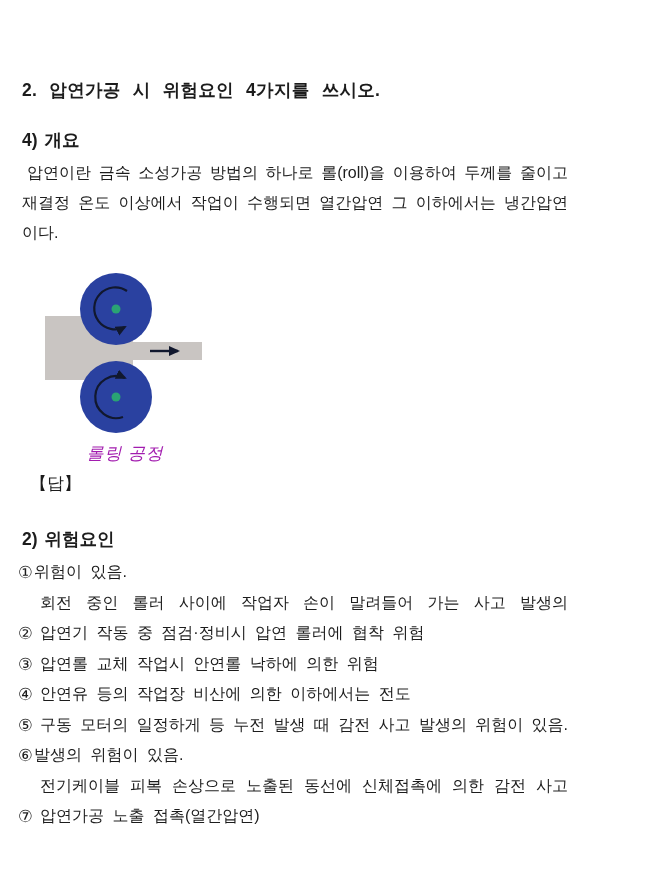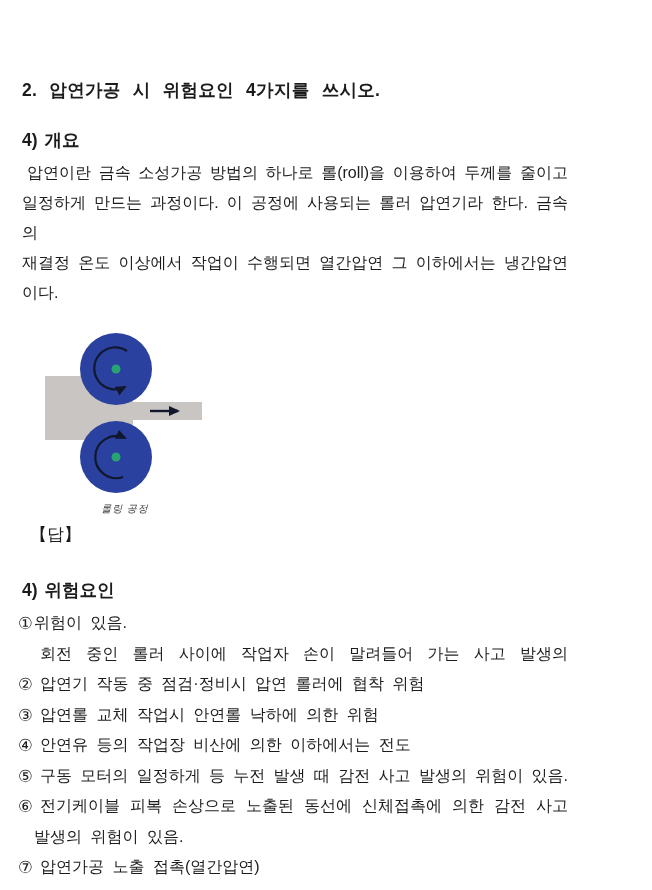--- a/index.html
+++ b/index.html
@@ -14,42 +14,41 @@
 
   .para { margin-top:6px; }
   .para .l { font-size:16px; line-height:30px; }
   .para .l.first { padding-left:5px; }
 
   .l { display:block; word-spacing:4px; }
   .l.fill { text-align:justify; text-align-last:justify; word-spacing:2px; }
 
   figure { margin:20px 0 0 23px; width:160px; }
   figcaption { margin-top:2px; font-family:"Liberation Serif", serif; font-style:italic;
-               font-size:10px; color:#404040; text-align:center; letter-spacing:1px; }
+               font-size:17px; color:#a21caf; text-align:center; letter-spacing:1px; }
 
   .answer { margin-top:7px; padding-left:8px; font-size:17px; line-height:24px; }
 
   ol.hazards { margin-top:6px; list-style:none; }
   ol.hazards li { display:flex; margin-left:-4px; }
   .marker { flex:0 0 22px; width:22px; font-size:16.5px; line-height:30.5px; }
   .itext  { flex:1; font-size:16px; line-height:30.5px; }
   .itext .l.cont { margin-left:-6px; }
 </style>
 </head>
 <body>
 
 <div class="page">
 
   <div class="q-title">2. 압연가공 시 위험요인 4가지를 쓰시오.</div>
 
   <div class="sec-h s1">4) 개요</div>
 
   <div class="para">
     <span class="l fill first">압연이란 금속 소성가공 방법의 하나로 롤(roll)을 이용하여 두께를 줄이고</span>
-    <span class="l fill">일정하게 만드는 과정이다. 이 공정에 사용되는 롤러 압연기라 한다. 금속의</span>
     <span class="l fill">재결정 온도 이상에서 작업이 수행되면 열간압연 그 이하에서는 냉간압연이다.</span>
   </div>
 
   <figure>
     <svg width="160" height="168" viewBox="0 0 160 168">
       <defs>
         <marker id="ah" markerUnits="userSpaceOnUse" markerWidth="12" markerHeight="10" refX="9" refY="5" orient="auto">
           <path d="M0,0 L11,5 L0,10 z" fill="#11182e"></path>
         </marker>
       </defs>
@@ -61,21 +60,21 @@
       <circle cx="71" cy="129" r="4.5" fill="#2aa374"></circle>
       <path d="M 82 23 A 21 21 0 1 0 80 59" fill="none" stroke-width="2.2" marker-end="url(#ah)" stroke="#11182e"></path>
       <path d="M 78 149 A 21 21 0 1 1 80 110" fill="none" stroke-width="2.2" marker-end="url(#ah)" stroke="#11182e"></path>
       <line x1="105" y1="83" x2="133" y2="83" stroke-width="2.4" marker-end="url(#ah)" stroke="#11182e"></line>
     </svg>
     <figcaption>롤링 공정</figcaption>
   </figure>
 
   <div class="answer">【답】</div>
 
-  <div class="sec-h s2">4) 위험요인</div>
+  <div class="sec-h s2">2) 위험요인</div>
 
   <ol class="hazards">
     <li>
       <span class="marker">①</span>
       <span class="itext">
         <span class="l cont">위험이 있음.</span>
         <span class="l fill">회전 중인 롤러 사이에 작업자 손이 말려들어 가는 사고 발생의</span>
       </span>
     </li>
     <li>
@@ -98,22 +97,22 @@
     </li>
     <li>
       <span class="marker">⑤</span>
       <span class="itext">
         <span class="l fill">구동 모터의 일정하게 등 누전 발생 때 감전 사고 발생의 위험이 있음.</span>
       </span>
     </li>
     <li>
       <span class="marker">⑥</span>
       <span class="itext">
+        <span class="l cont">발생의 위험이 있음.</span>
         <span class="l fill">전기케이블 피복 손상으로 노출된 동선에 신체접촉에 의한 감전 사고</span>
-        <span class="l cont">발생의 위험이 있음.</span>
       </span>
     </li>
     <li>
       <span class="marker">⑦</span>
       <span class="itext">
         <span class="l">압연가공 노출 접촉(열간압연)</span>
       </span>
     </li>
   </ol>
 

